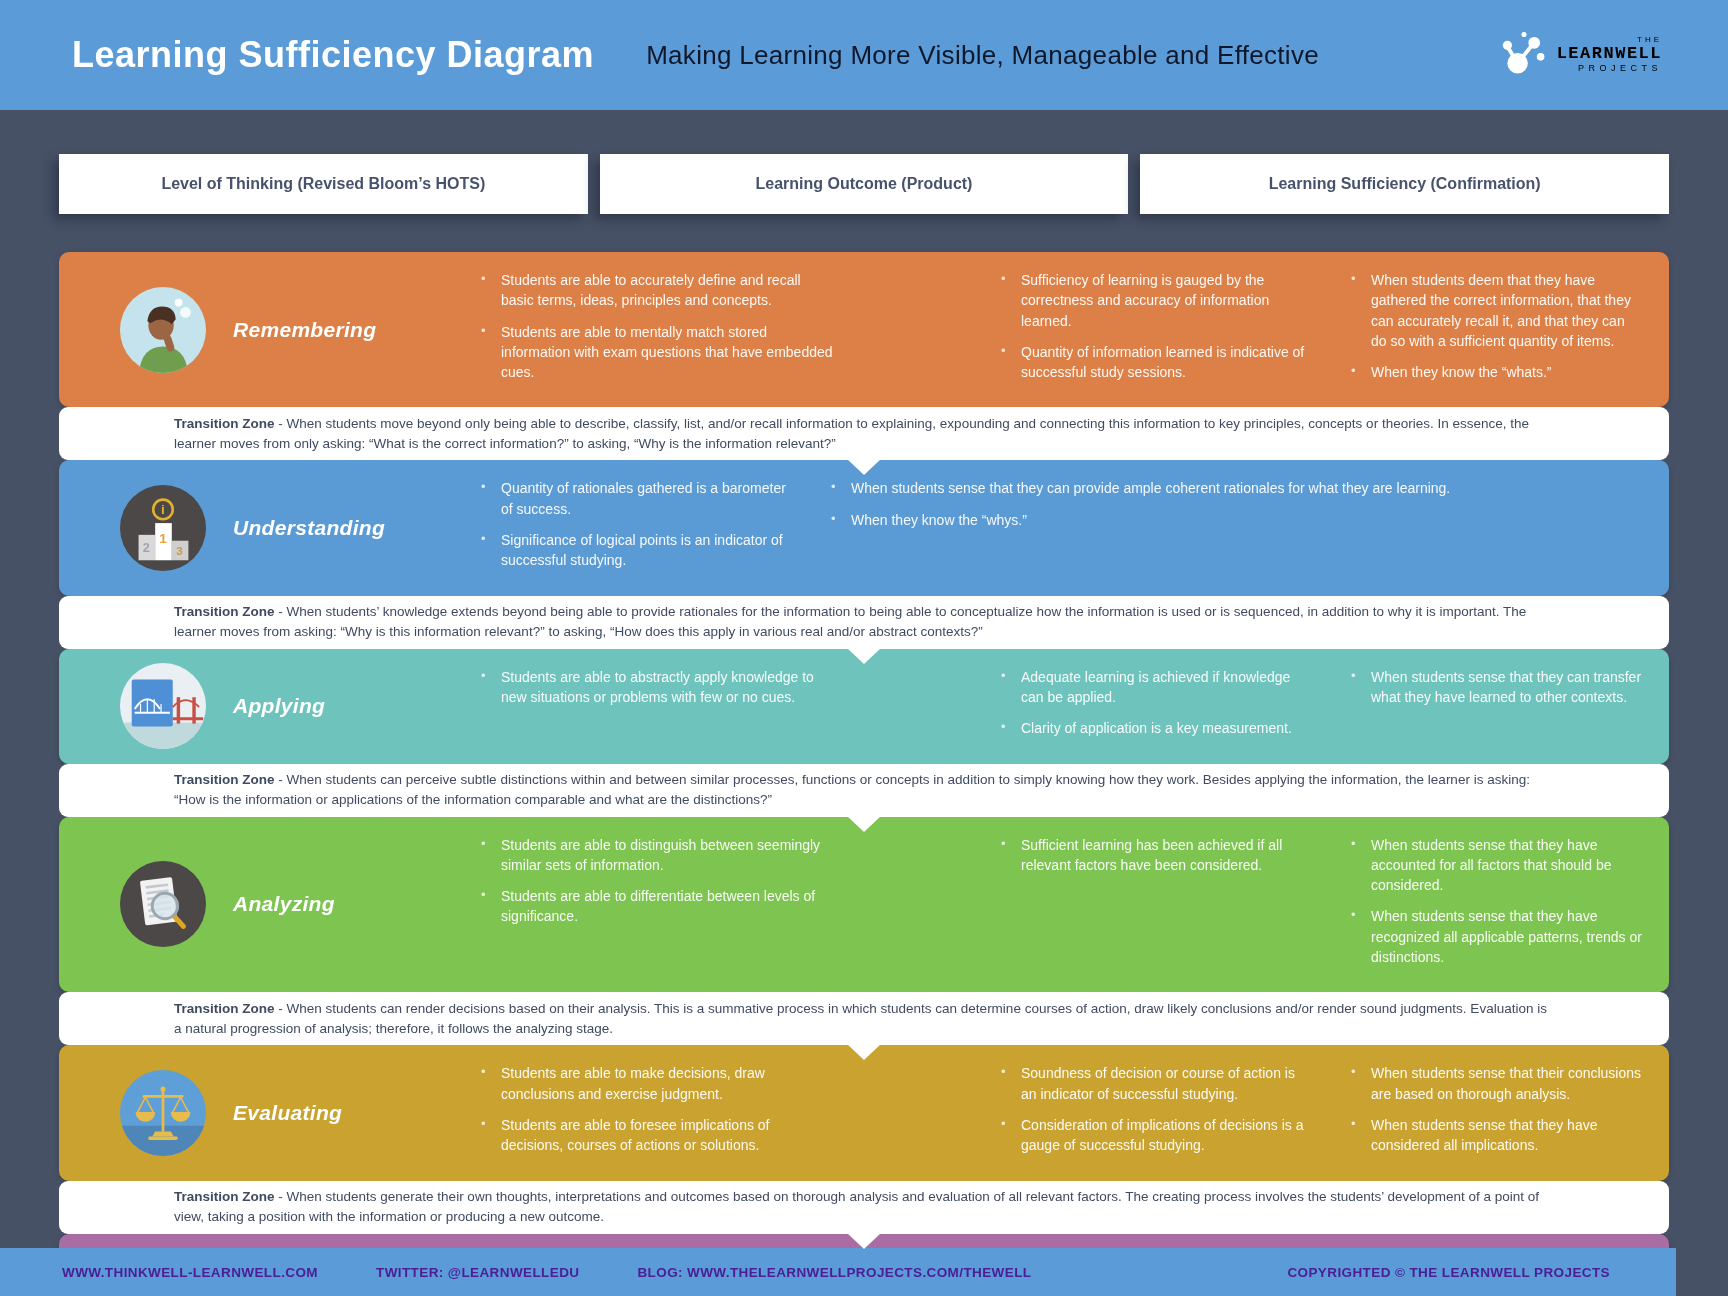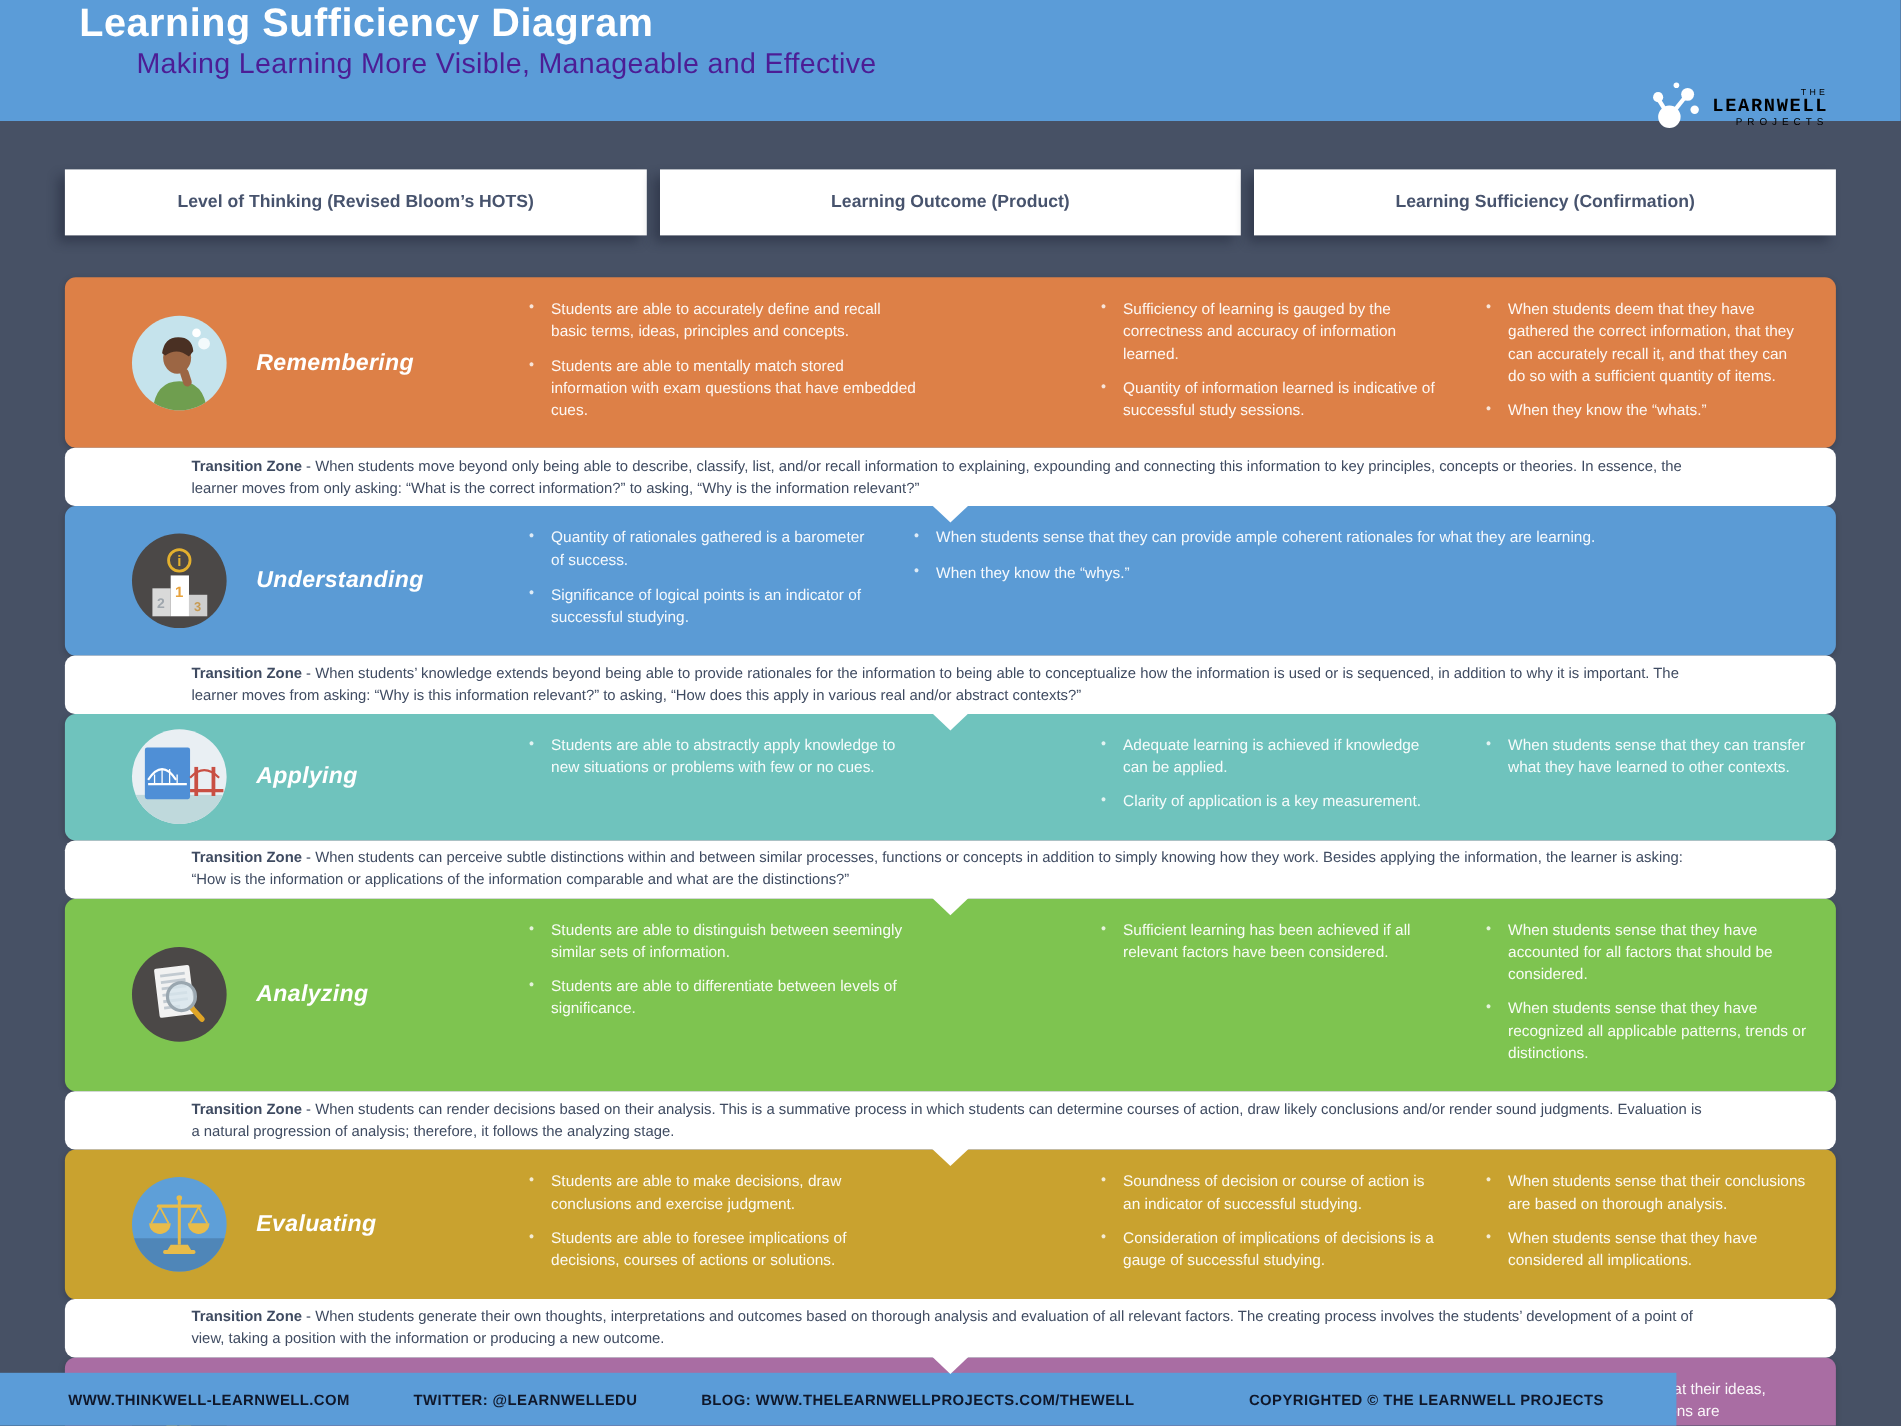--- a/index.html
+++ b/index.html
@@ -1,22 +1,22 @@
 <!DOCTYPE html>
 <html><head>
 <meta charset="utf-8">
 <style>
   * { margin:0; padding:0; box-sizing:border-box; }
   html,body { width:1728px; height:1296px; }
   body { font-family:"Liberation Sans", sans-serif; background:#475165; overflow:hidden; }
 
   
-  .topbar { height:110px; display:flex; padding:0 66px 0 72px;flex-direction:column; }
+  .topbar { height:110px; display:flex; align-items:center; padding:0 66px 0 72px; }
   .topbar h1 { color:#fff; font-size:36px; font-weight:bold; letter-spacing:.5px; }
-  .topbar .subtitle { color:#4c1d95; font-size:26px; font-weight:500; margin-left:52px; letter-spacing:.3px; }
+  .topbar .subtitle { color:#0f172a; font-size:26px; font-weight:500; margin-left:52px; letter-spacing:.3px; }
   .logo { margin-left:auto; display:flex; align-items:center; gap:10px; }
   .logo-text { color:#000000; line-height:1.1; }
   .logo-text .l1 { font-size:8px; letter-spacing:3px; text-align:right; }
   .logo-text .l2 { font-size:17px; font-weight:bold; letter-spacing:1.5px;font-family:Liberation Mono, monospace; }
   .logo-text .l3 { font-size:9px; letter-spacing:4.5px; text-align:right; }
 
   
   .board { width:1610px; margin:0 auto; }
   .colheads { display:flex; gap:12px; margin-top:44px; }
   .colhead { flex:1; background:#fff; height:60px; display:flex; align-items:center; justify-content:center;
@@ -39,22 +39,22 @@
 
   
   .tz { position:relative; background:#fff; border-radius:9px; min-height:53px; display:flex;
         align-items:center; justify-content:center; z-index:2; }
   .tz p { max-width:1380px; text-align:left; font-size:13.5px; line-height:1.48; color:#3F4B61; font-weight:500; }
   .tz strong { font-weight:bold; }
   .tz::after { content:""; position:absolute; left:50%; bottom:-15px; transform:translateX(-50%);
                border-left:17px solid transparent; border-right:17px solid transparent; border-top:16px solid #fff; }
 
   
-  .footer { position:absolute; left:0; bottom:0; width:1524px; height:48px; display:flex; align-items:center;
-            padding:0 66px 0 62px; color:#0f172a; font-size:13.5px; font-weight:bold; letter-spacing:.4px; }
+  .footer { position:absolute; left:0; bottom:0; width:1676px; height:48px; display:flex; align-items:center;
+            padding:0 66px 0 62px; color:#4c1d95; font-size:13.5px; font-weight:bold; letter-spacing:.4px; }
   .footer .fitem { margin-right:58px; }
   .footer .spacer { flex:1; }
 
   .min129{min-height:129px}.min119{min-height:119px}.min101{min-height:101px}
   .min122{min-height:122px}.min112{min-height:112px}
   text { font-family:"Liberation Sans", sans-serif; }
 </style>
 </head>
 <body style="background: rgb(71, 81, 101);">
 

